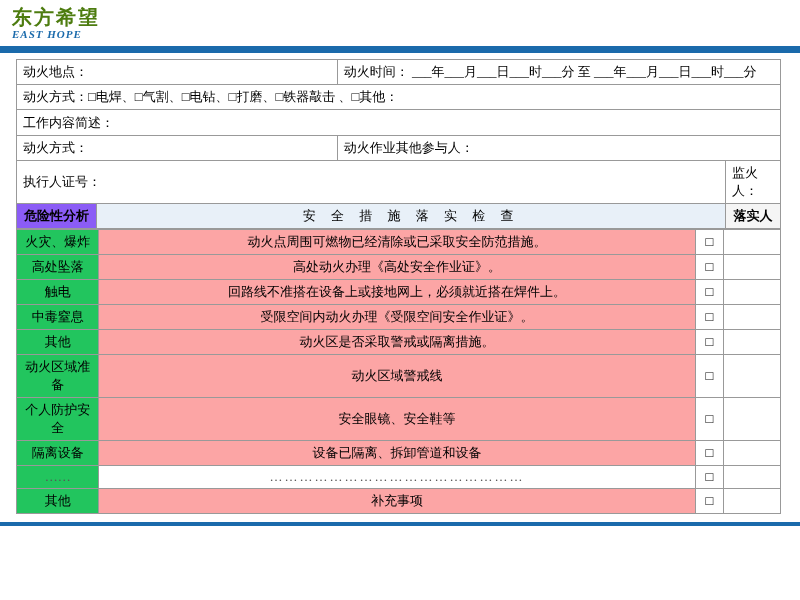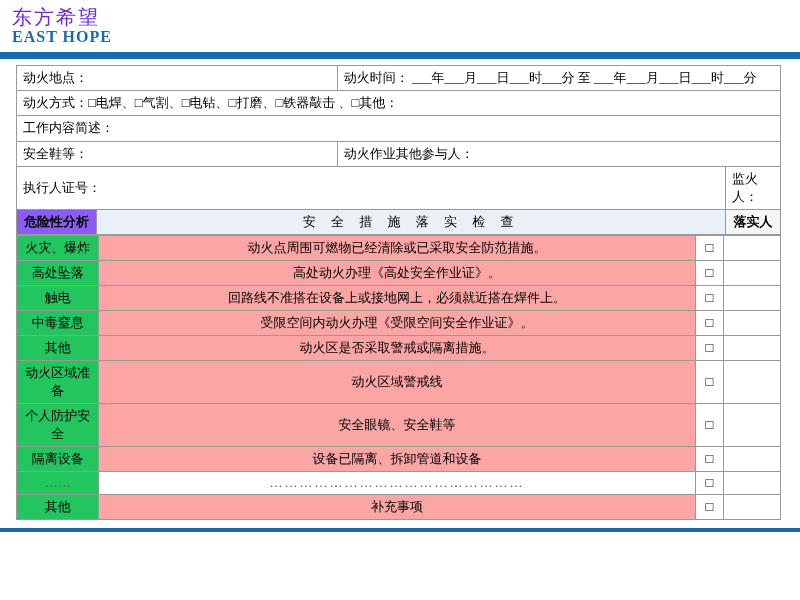--- a/index.html
+++ b/index.html
@@ -20,30 +20,31 @@
       background: #fff;
       border-bottom: 3px solid #1a6aab;
     }
     .logo-text {
       display: flex;
       flex-direction: column;
       line-height: 1.1;
     }
     .logo-cn {
       font-size: 20px;
-      font-weight: normal;
-      color: #6d28d9;
+      font-weight: bold;
+      color: #4d7c0f;
       font-family: "SimHei", "黑体", sans-serif;
       letter-spacing: 2px;
     }
     .logo-en {
-      font-size: 16px;
+      font-size: 11px;
       font-weight: bold;
       color: #1a6aab;
       letter-spacing: 1px;
+      font-style: italic;
     }
 
     
     .blue-bar-top {
       height: 4px;
       background: #1a6aab;
       margin-bottom: 0;
     }
     .blue-bar-bottom {
       height: 4px;
@@ -137,21 +138,21 @@
     </tr>
 
     <tr>
       <td colspan="4" style="height:26px;">
         <span>工作内容简述：</span>
       </td>
     </tr>
 
     <tr>
       <td colspan="2">
-        <span>安全鞋等：</span>
+        <span>动火方式：</span>
         <span style="display:inline-block;width:80px;">&nbsp;</span>
       </td>
       <td colspan="2">
         <span>动火作业其他参与人：</span>
       </td>
     </tr>
 
     <tr>
       <td colspan="3">
         <span>执行人证号：</span>

